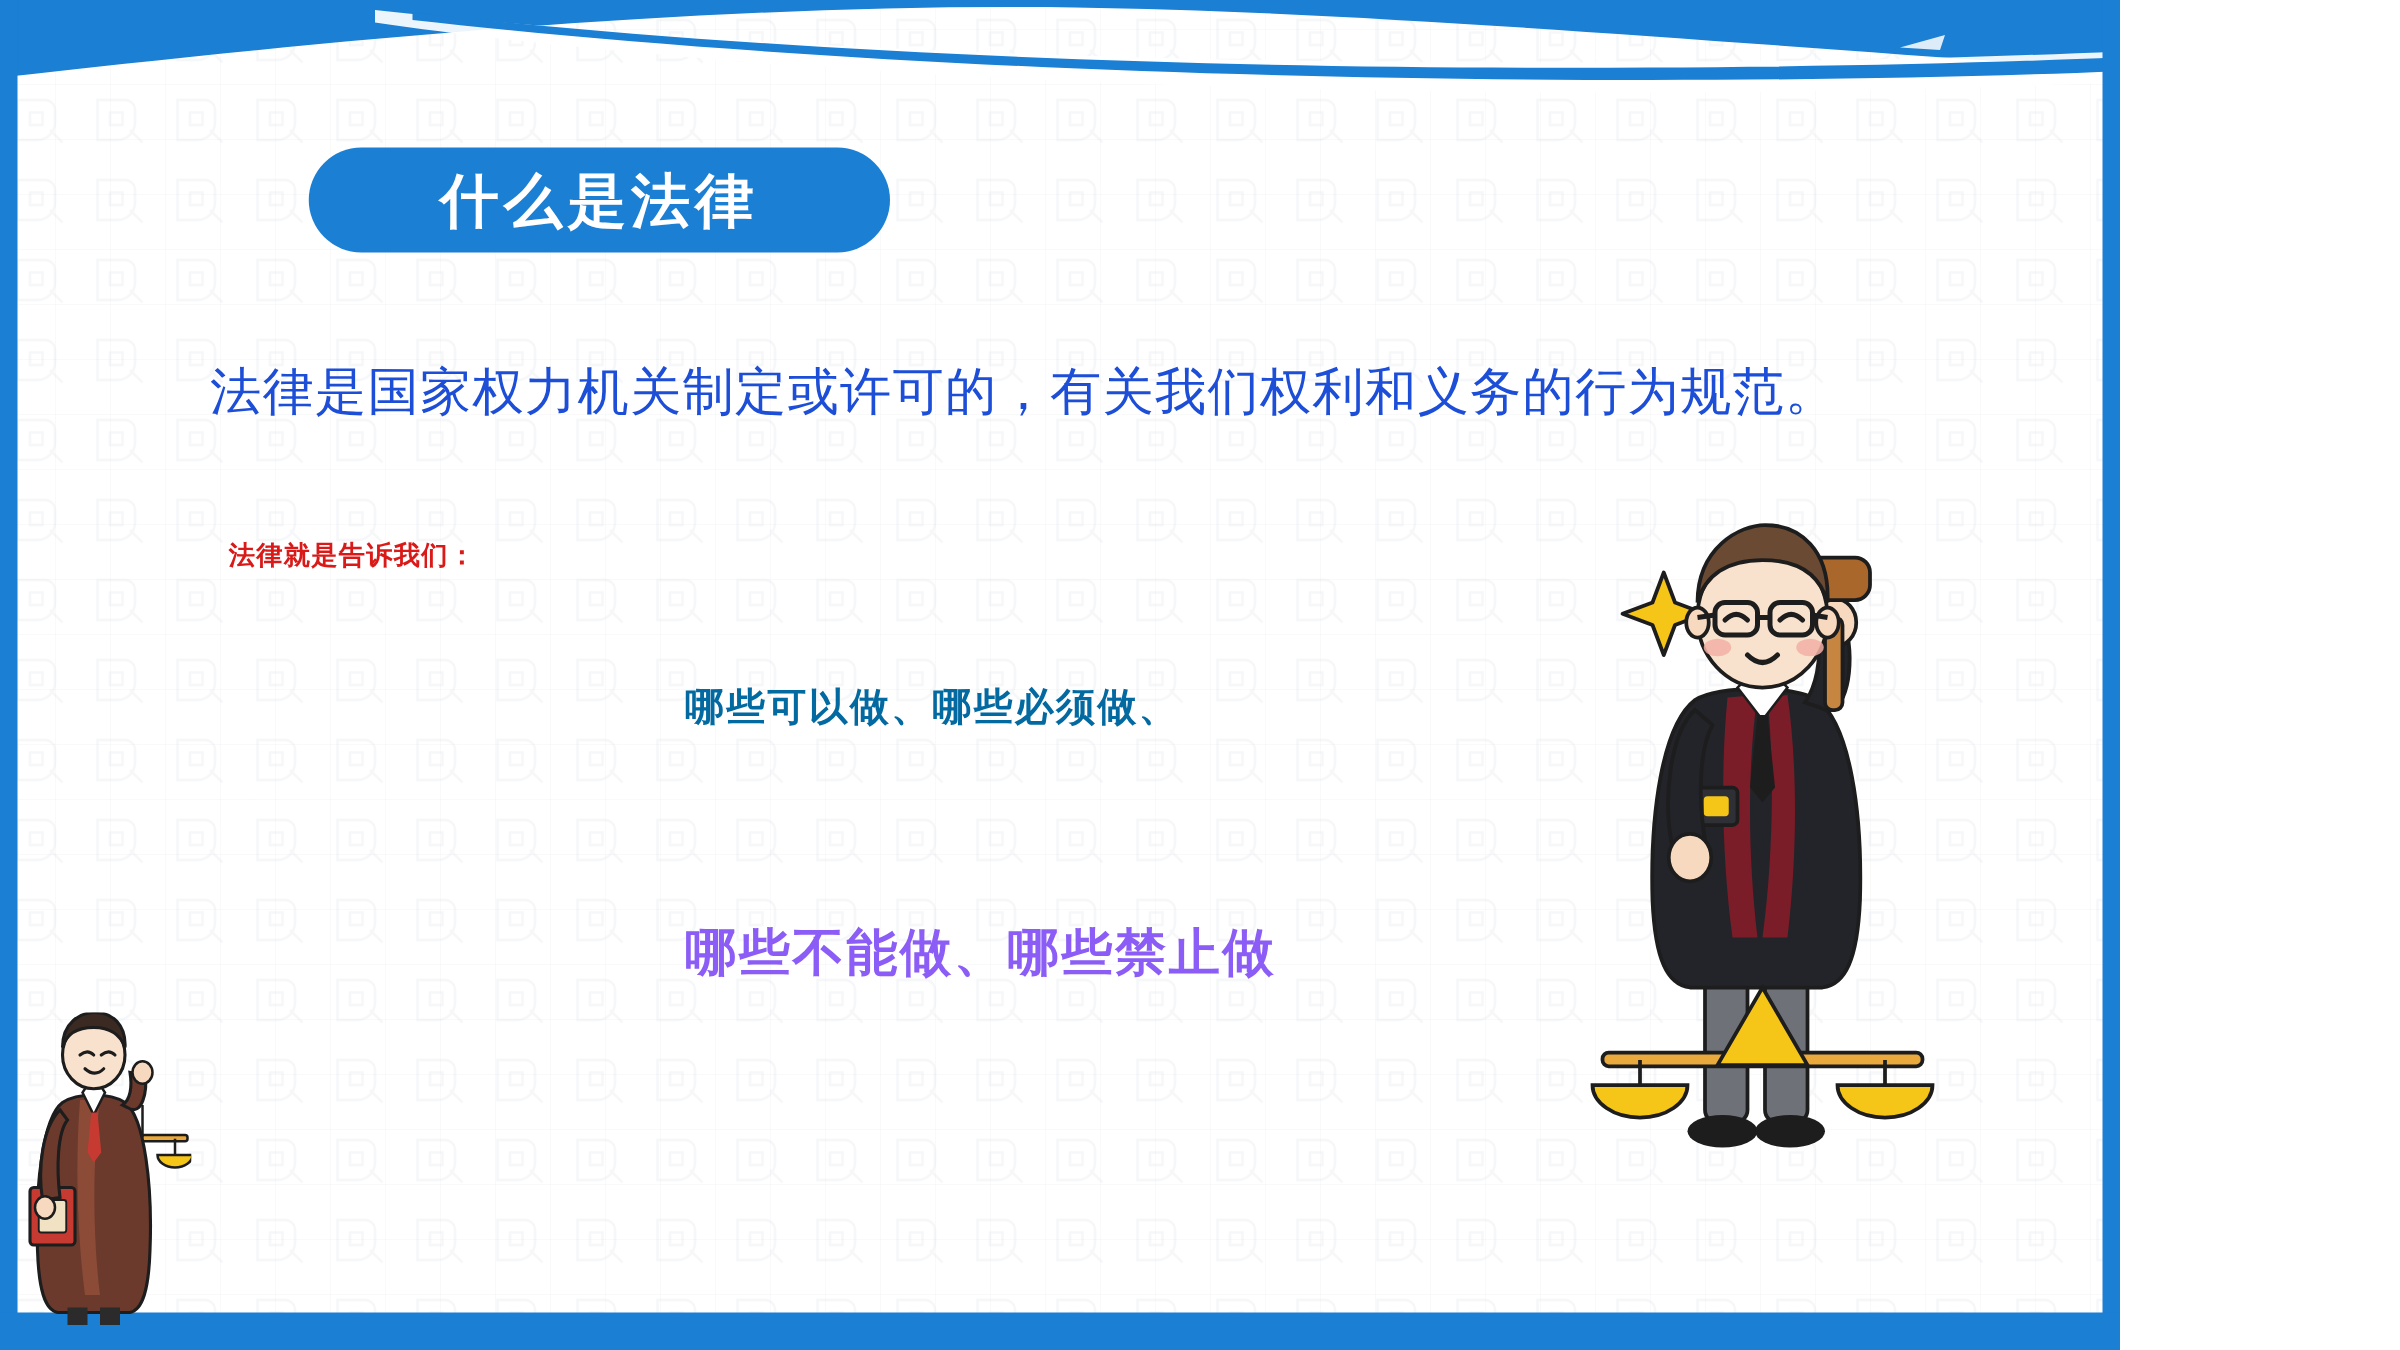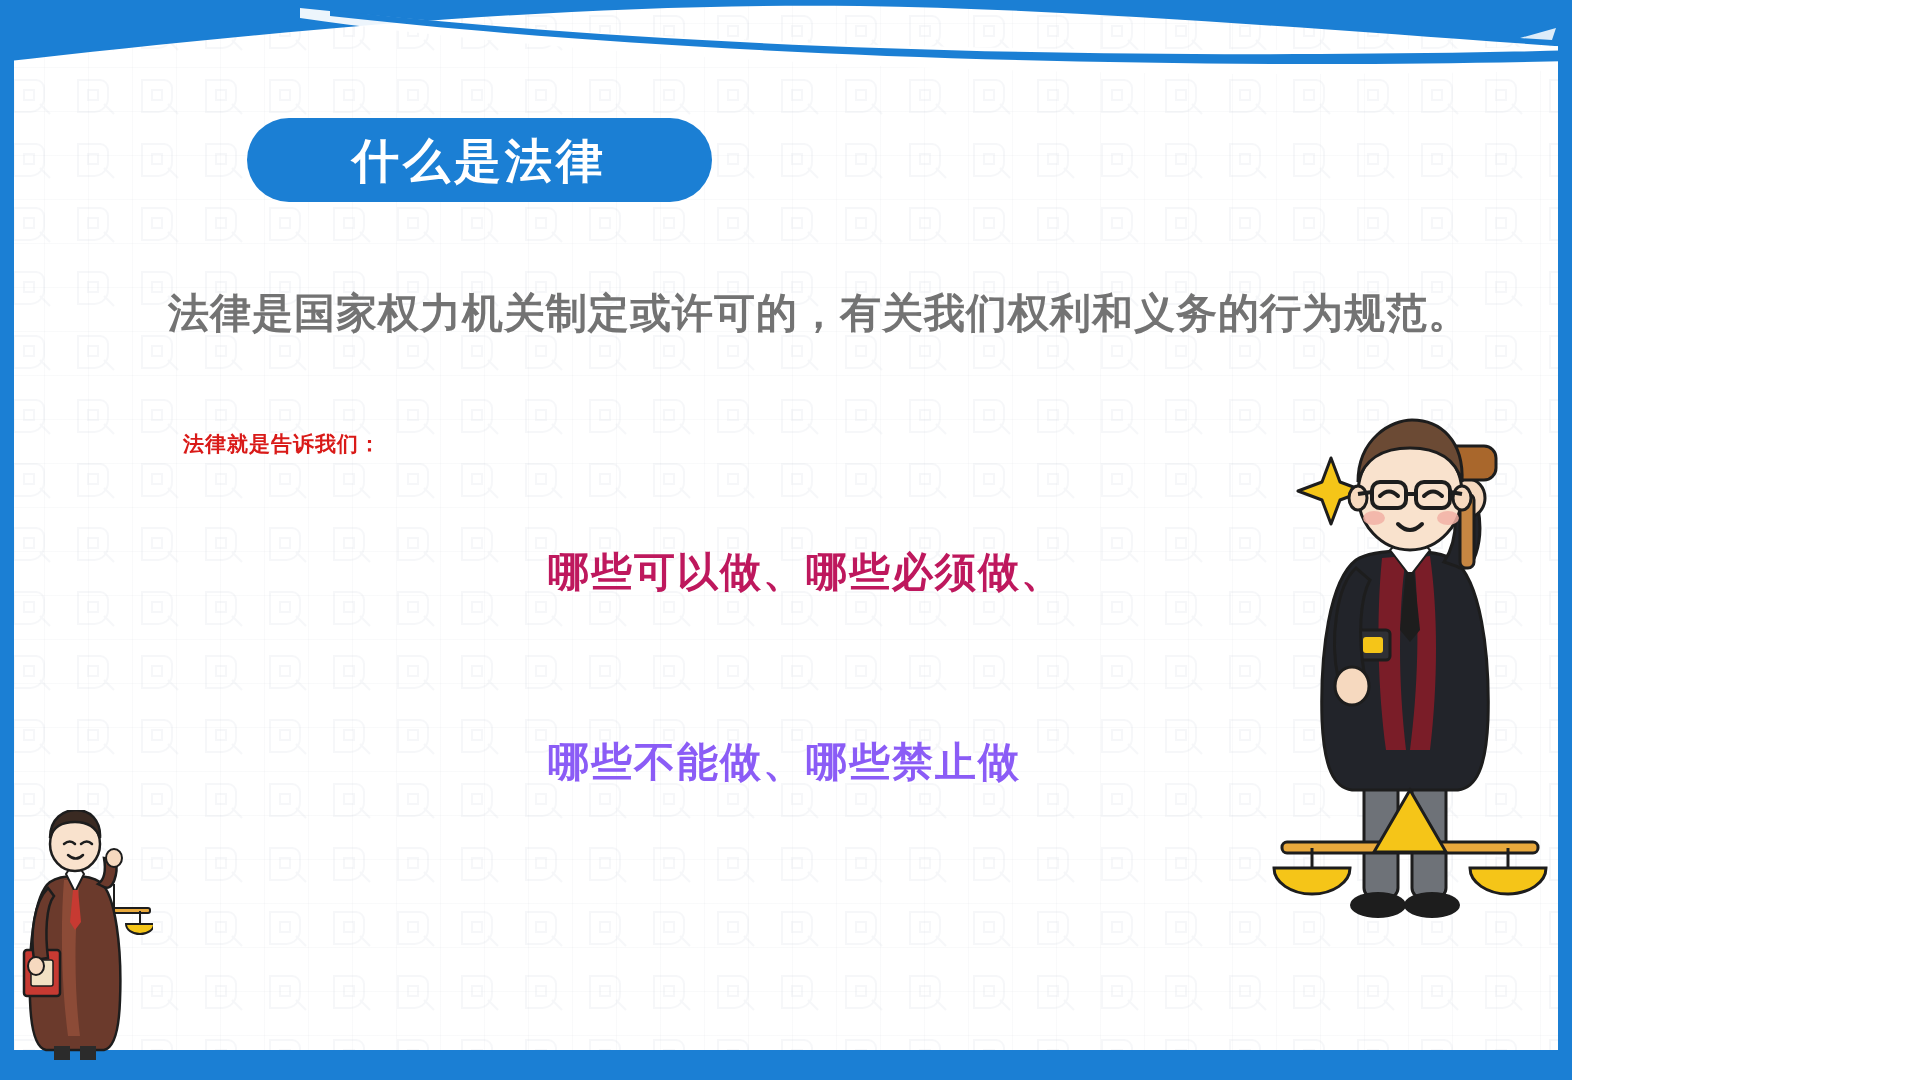--- a/index.html
+++ b/index.html
@@ -4,21 +4,21 @@
 <style>
   * { margin:0; padding:0; box-sizing:border-box; }
   html, body {
     width:1920px; height:1080px;
     overflow:hidden;
     background:#ffffff;
     font-family:"Liberation Sans", sans-serif;
   }
   #slide {
     position:relative;
-    width:1572px; height:1080px;
+    width:1696px; height:1080px;
     background:#ffffff;
     overflow:hidden;
   }
 
   
   .watermark {
     position:absolute;
     left:0; top:0; right:0; bottom:0;
     background-image:
       repeating-linear-gradient(0deg, rgba(120,130,150,0.045) 0 1px, transparent 1px 44px),
@@ -60,41 +60,41 @@
     letter-spacing:4px;
     line-height:1;
   }
 
   
   .lead {
     position:absolute;
     left:168px; top:286px;
     width:1520px;
     font-size:41px;
-    font-weight:bold;
-    color:#737373;
+    font-weight:normal;
+    color:#1d4ed8;
     letter-spacing:1px;
     white-space:nowrap;
     z-index:6;
   }
   .red-note {
     position:absolute;
     left:183px; top:430px;
     font-size:21px;
     font-weight:bold;
     color:#d91a18;
     letter-spacing:1px;
     z-index:6;
   }
   .line-a {
     position:absolute;
     left:548px; top:545px;
-    font-size:41px;
-    font-weight:bold;
-    color:#be185d;
+    font-size:31px;
+    font-weight:bold;
+    color:#0369a1;
     letter-spacing:2px;
     white-space:nowrap;
     z-index:6;
   }
   .line-b {
     position:absolute;
     left:548px; top:735px;
     font-size:41px;
     font-weight:bold;
     color:#8b5cf6;

